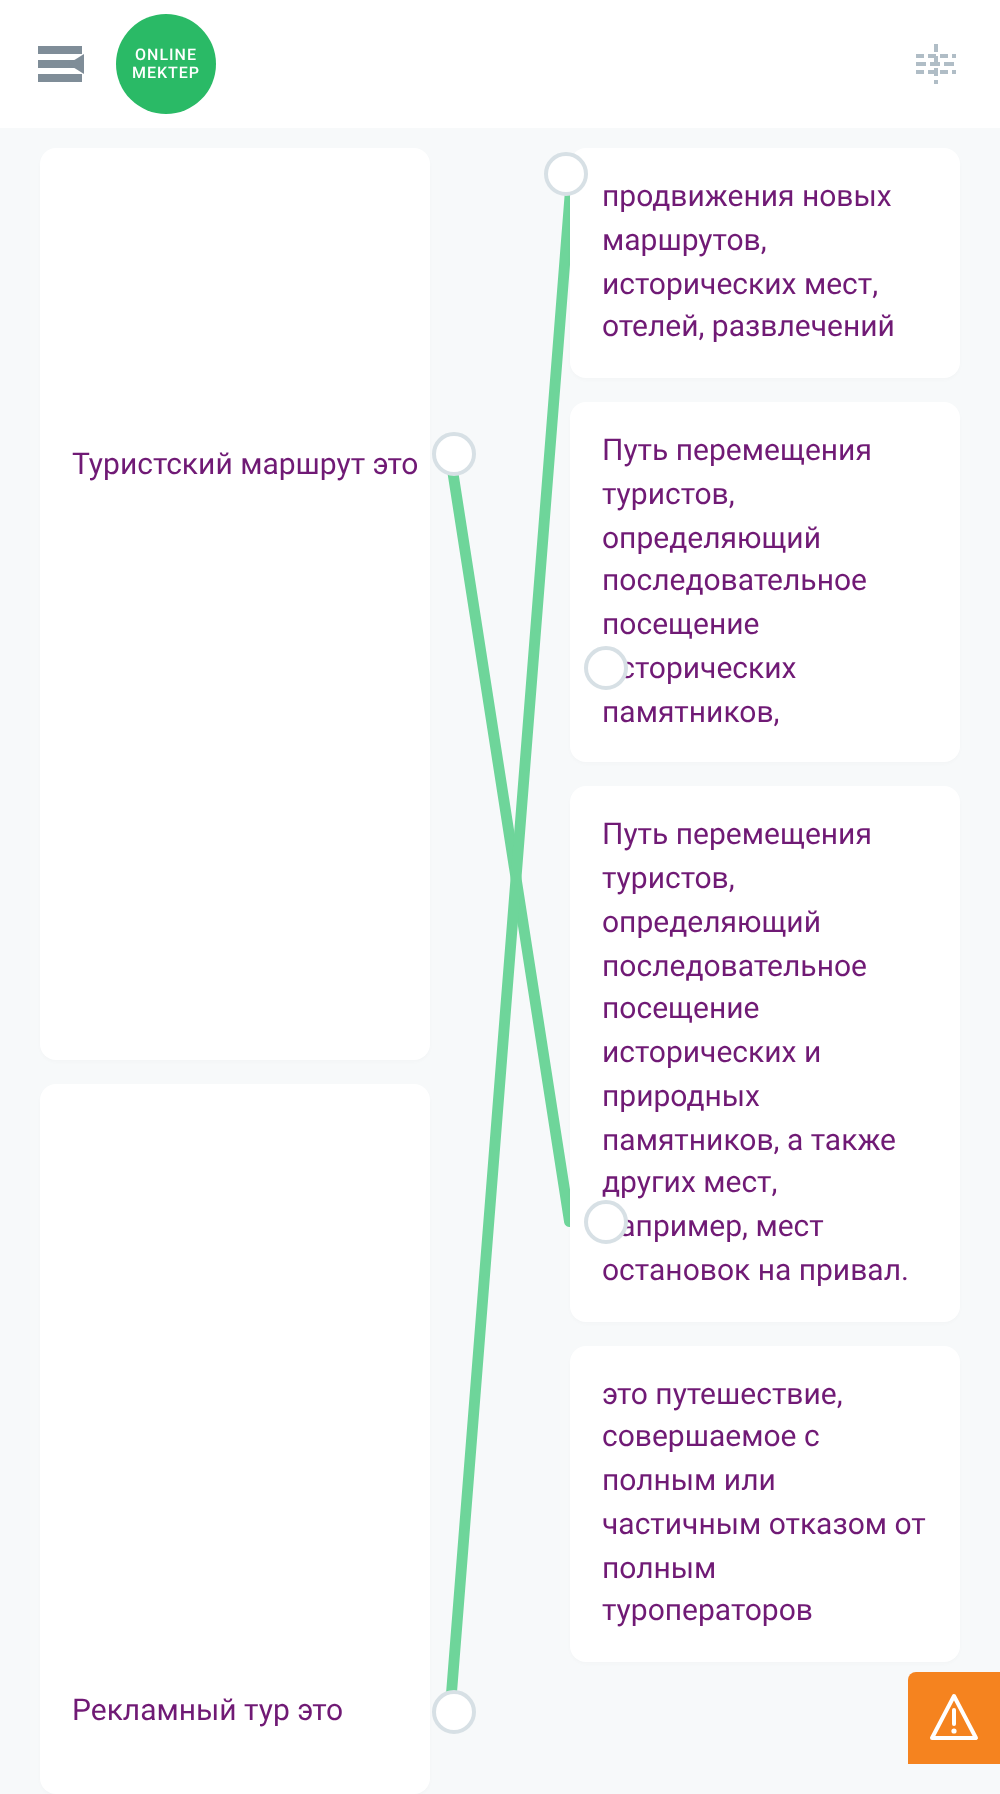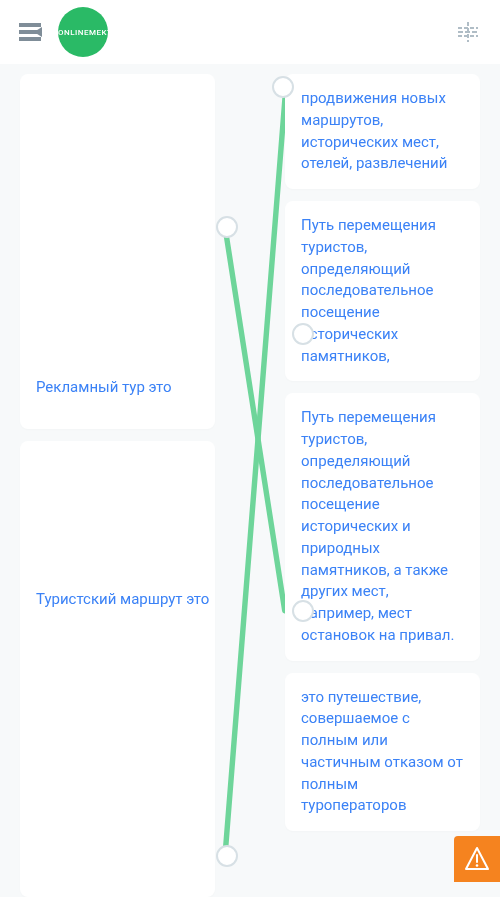--- a/index.html
+++ b/index.html
@@ -29,22 +29,23 @@
     justify-content: center;
     cursor: pointer;
     margin-right: 10px;
   }
   .logo {
     width: 50px;
     height: 50px;
     border-radius: 50%;
     background: #2aba66;
     display: flex;
-    flex-direction: row;
-    align-items: center;
+    flex-direction: column;
+    align-items: center;
+    justify-content: center;
     color: #fff;
     font-size: 8px;
     line-height: 9px;
     letter-spacing: 0.5px;
     font-weight: 500;
   }
   .spacer { flex: 1; }
   .globe-btn {
     width: 32px;
     height: 32px;
@@ -71,21 +72,21 @@
     display: flex;
     flex-direction: column;
     gap: 12px;
   }
   .card {
     background: #ffffff;
     border-radius: 8px;
     padding: 14px 16px;
     font-size: 15px;
     line-height: 1.45;
-    color: #3b82f6;
+    color: #701a75;
     display: flex;
     align-items: center;
     position: relative;
     box-shadow: 0 1px 2px rgba(0,0,0,0.02);
   }
   .col-left .card { min-height: 0; }
   .col-left .c1 { height: 456px; align-items: flex-end; padding-bottom: 260px;}
   .col-left .c1 .txt { position:absolute; top:148px; }
   .col-left .c2 { height: 355px; align-items: flex-end; padding-bottom: 30px;}
   .col-right .card { }
@@ -160,25 +161,25 @@
   </svg>
 
   <div class="dot" style="left:227px; top:163px"></div>
   <div class="dot" style="left:227px; top:792px"></div>
   <div class="dot" style="left:283px; top:23px"></div>
   <div class="dot" style="left:303px; top:270px"></div>
   <div class="dot" style="left:303px; top:547px"></div>
 
   <div class="columns">
     <div class="col col-left">
+      <div class="card c1">
+        <span class="txt">Туристский маршрут это</span>
+      </div>
       <div class="card c2">
         <span class="txt">Рекламный тур это</span>
-      </div>
-      <div class="card c1">
-        <span class="txt">Туристский маршрут это</span>
       </div>
     </div>
     <div class="col col-right">
       <div class="card">
         <span>продвижения новых маршрутов, исторических мест, отелей, развлечений</span>
       </div>
       <div class="card">
         <span>Путь перемещения туристов, определяющий последовательное посещение исторических памятников,</span>
       </div>
       <div class="card">

